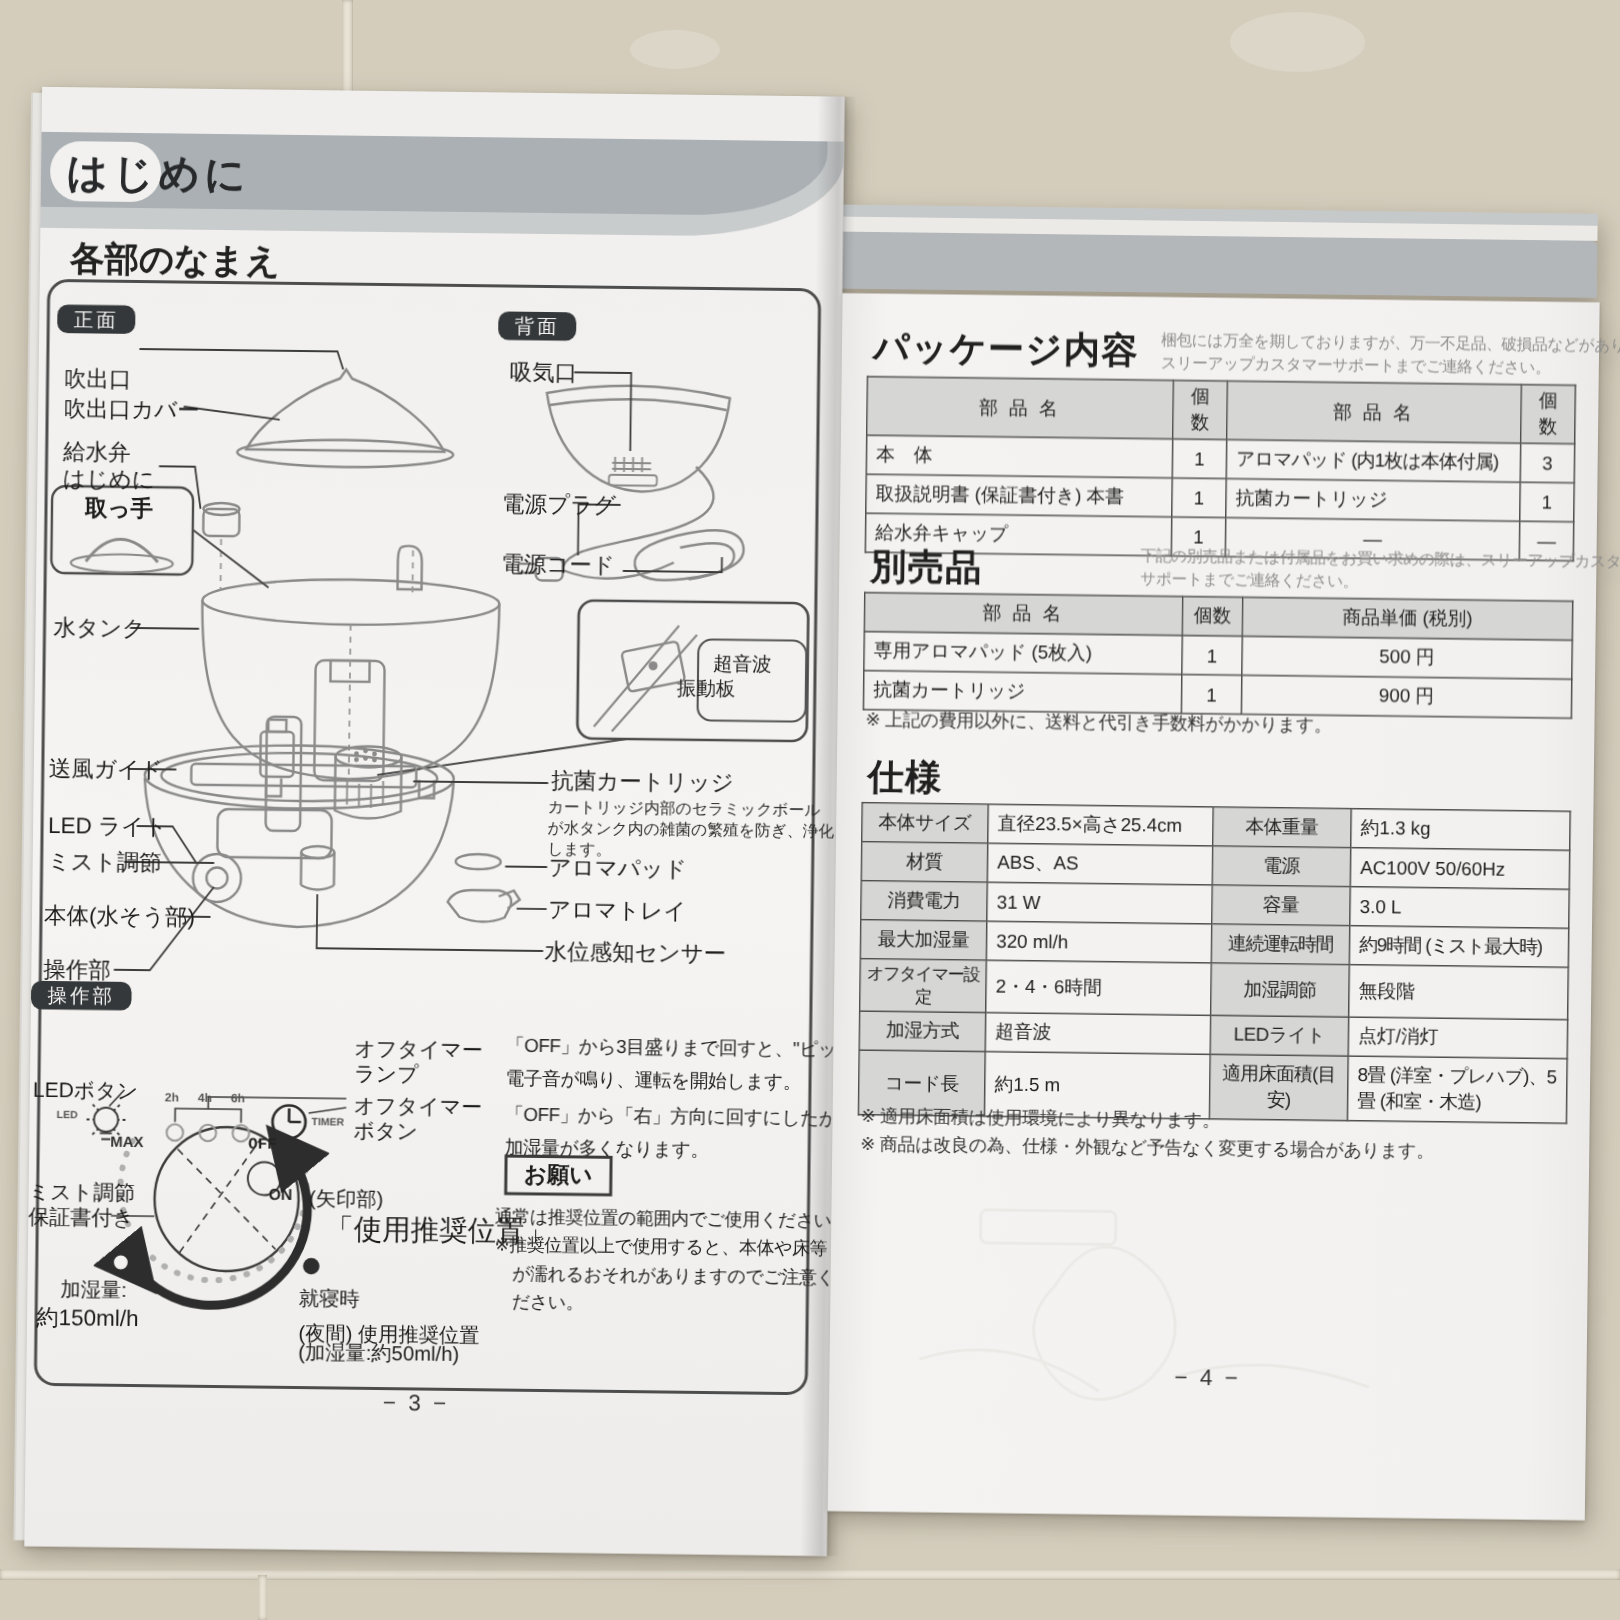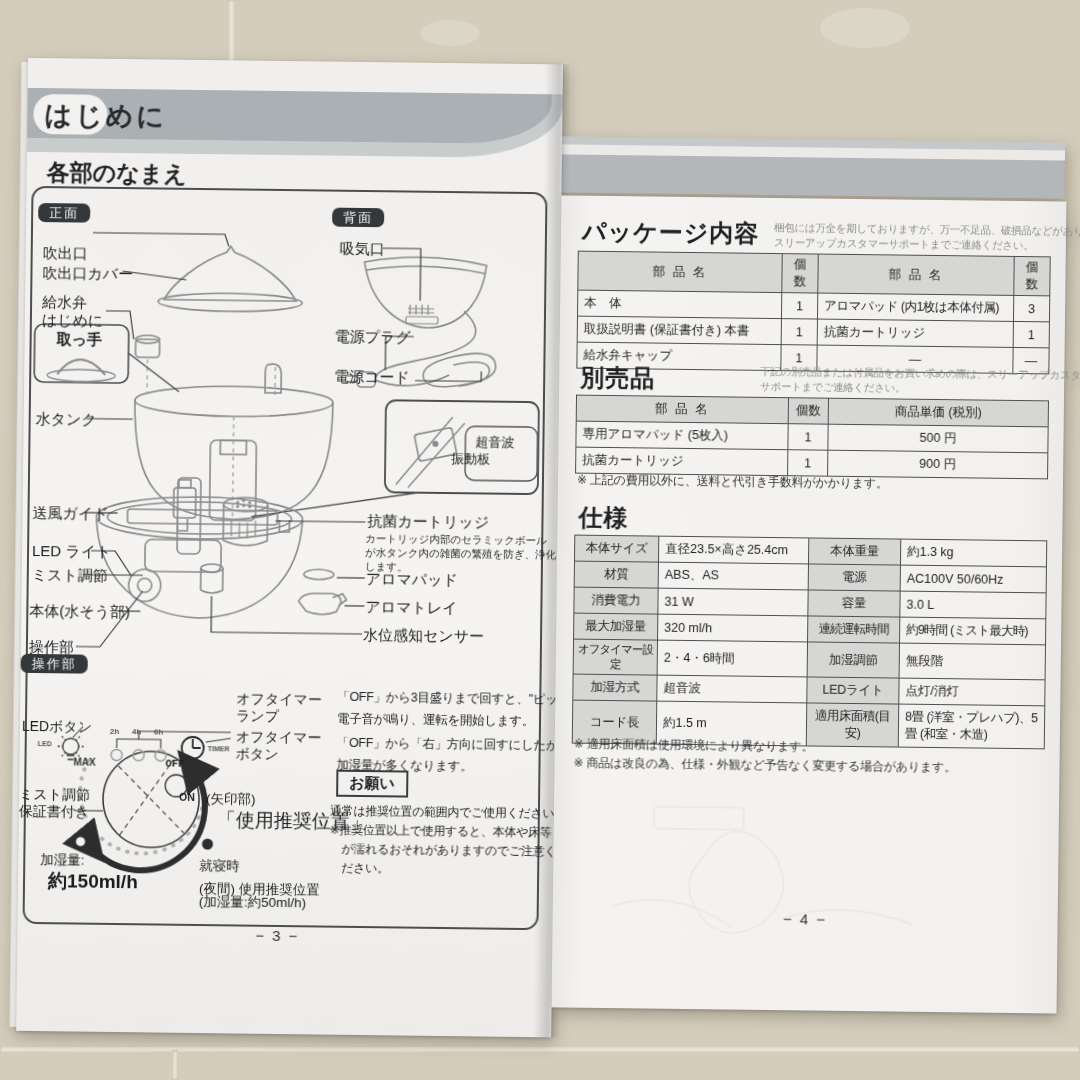--- a/index.html
+++ b/index.html
@@ -262,21 +262,21 @@
     <div class="lbl" style="left:216px;top:668px;font-size:14px;">オフタイマー</div>
     <div class="lbl" style="left:216px;top:685px;font-size:14px;">ボタン</div>
     <div class="tiny" style="left:54px;top:698px;font-size:10px;color:#333;">MAX</div>
     <div class="tiny" style="left:146px;top:698px;font-size:10.5px;color:#222;font-family:Liberation Mono, monospace;">OFF</div>
     <div class="tiny" style="left:160px;top:731px;font-size:10.5px;color:#222;">ON</div>
     <div class="lbl" style="left:0px;top:728px;font-size:14px;">ミスト調節</div>
     <div class="lbl" style="left:0px;top:745px;font-size:14px;">保証書付き</div>
     <div class="lbl" style="left:187px;top:731px;font-size:13.5px;">(矢印部)</div>
     <div class="lbl" style="left:198px;top:749px;font-size:19px;">「使用推奨位置」</div>
     <div class="lbl" style="left:22px;top:794px;font-size:13.5px;">加湿量:</div>
-    <div class="lbl" style="left:30px;top:812px;font-size:19px;font-weight:bold;">約150ml/h</div>
+    <div class="lbl" style="left:6px;top:812px;font-size:15px;">約150ml/h</div>
     <div class="lbl" style="left:181px;top:798px;font-size:13.5px;">就寝時</div>
     <div class="lbl" style="left:181px;top:821px;font-size:13.5px;">(夜間) 使用推奨位置</div>
     <div class="lbl" style="left:181px;top:834px;font-size:13.5px;">(加湿量:約50ml/h)</div>
 
     <div class="para" style="left:317px;top:624px;">
       <div>「OFF」から3目盛りまで回すと、"ピッ"と</div>
       <div>電子音が鳴り、運転を開始します。</div>
     </div>
     <div class="para" style="left:317px;top:670px;">
       <div>「OFF」から「右」方向に回すにしたがって、</div>

